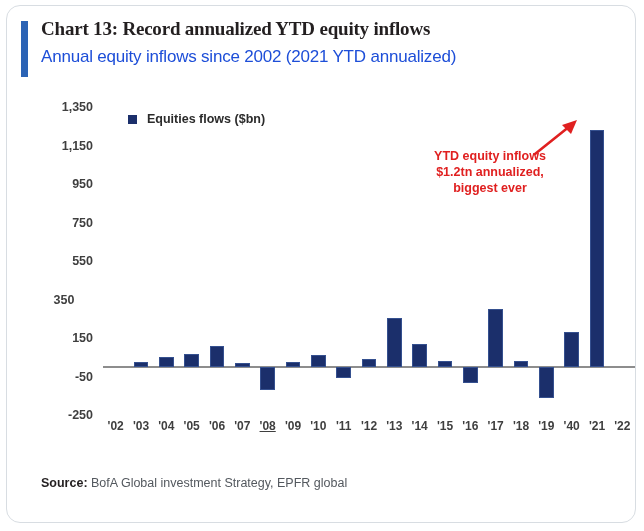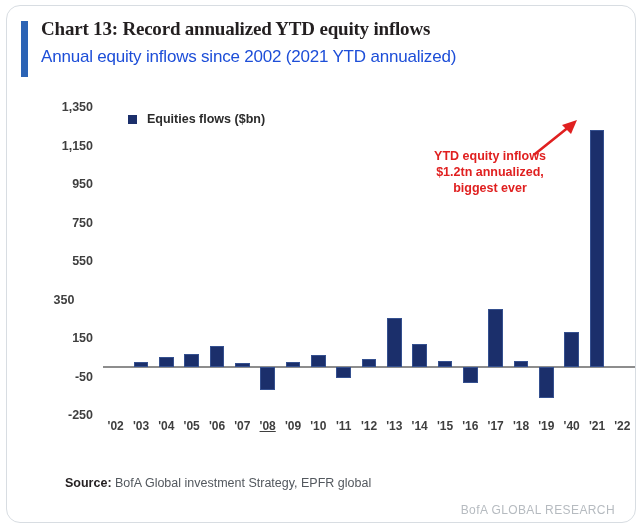--- a/index.html
+++ b/index.html
@@ -140,21 +140,20 @@
     top: 112px;
   }
   
   .source {
     position: absolute;
     left: 34px;
     top: 470px;
     font-size: 12.5px;
     color: #53585e;
     white-space: nowrap;
-    margin-left: 24px;
   }
   .source b {
     color: #231f20;
   }
   .watermark {
     position: absolute;
     right: 20px;
     top: 497px;
     font-size: 12px;
     color: #b6bbc0;
@@ -246,14 +245,13 @@
     <div>YTD equity inflows</div>
     <div>$1.2tn annualized,</div>
     <div>biggest ever</div>
   </div>
 
   <div class="source">
     <b>Source:</b>
     <span>BofA Global investment Strategy, EPFR global</span>
   </div>
 
-  <div class="watermark">BofA GLOBAL RESEARCH</div>
 </div>
 
 </body></html>

